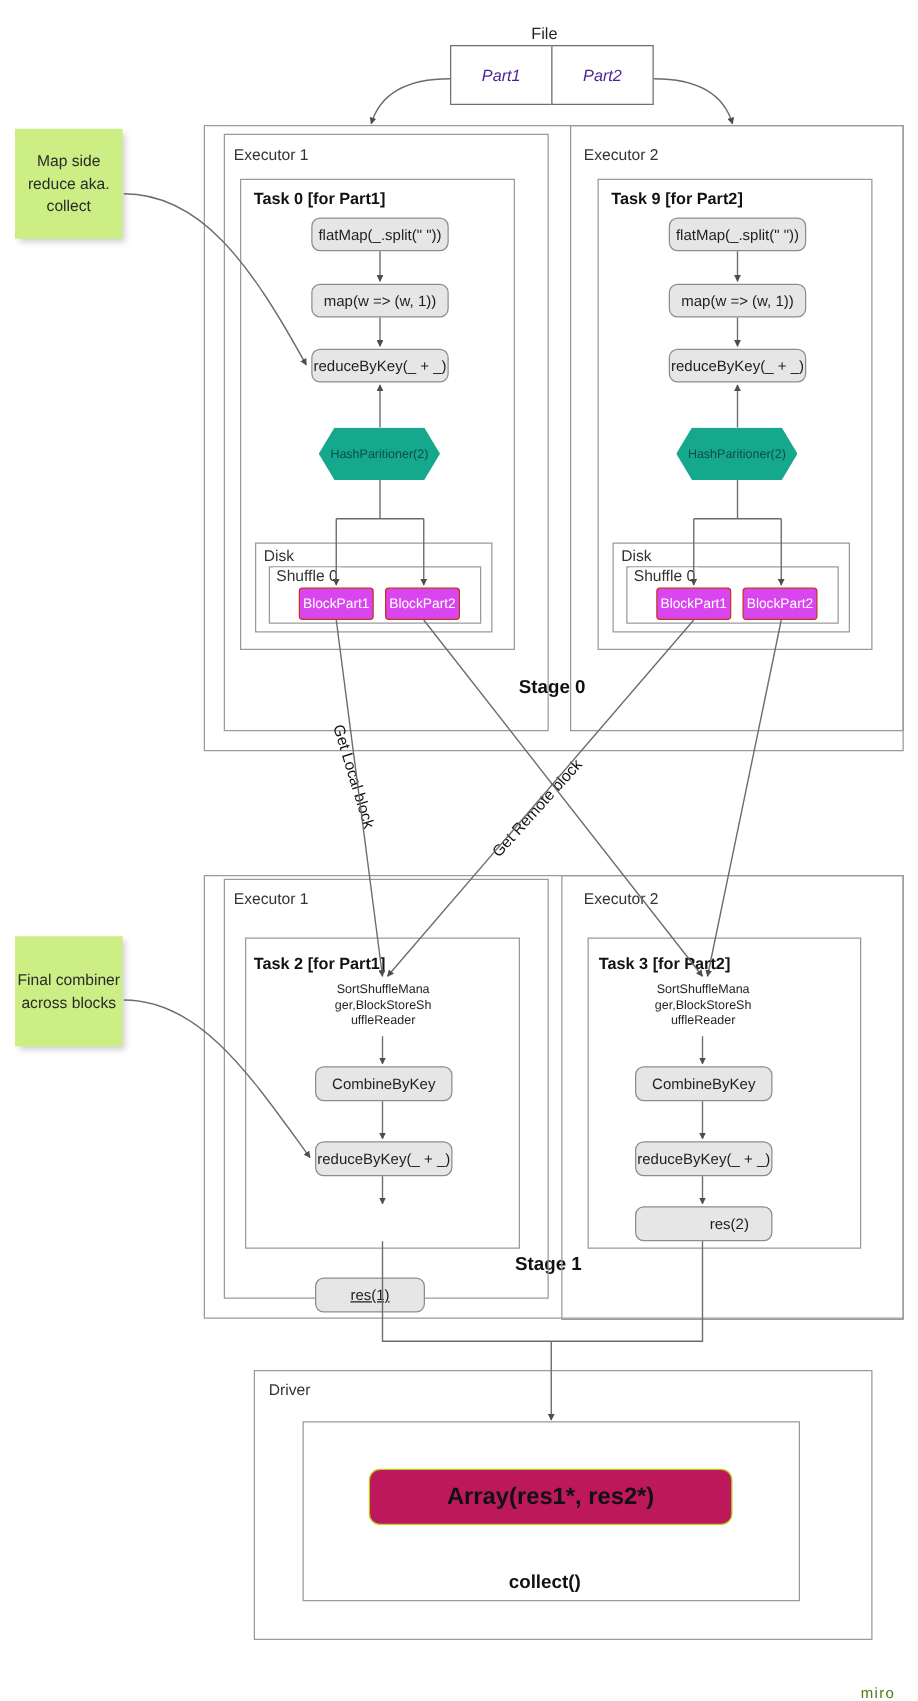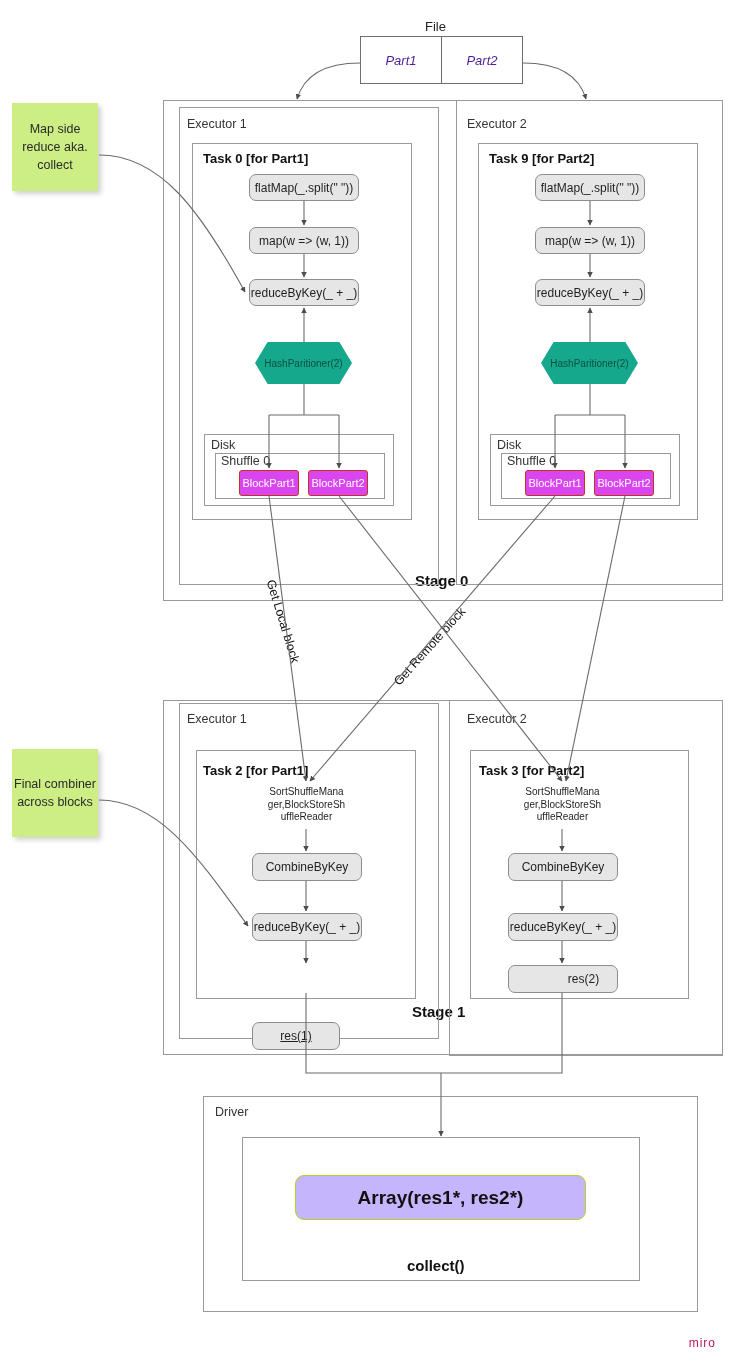--- a/index.html
+++ b/index.html
@@ -23,47 +23,47 @@
   .node.red{background:#d946ef;border:1px solid #c2341d;border-radius:3px;color:#fff;font-size:11px;}
   .node.hex{
     background:#15A88C;border:none;color:#0d4f43;font-size:10px;border-radius:0;
     clip-path:polygon(13% 0,87% 0,100% 50%,87% 100%,13% 100%,0 50%);
   }
   .node.oct{
     background:#fff;border:none;color:#1f1f1f;font-size:10px;border-radius:0;
     line-height:1.25;flex-direction:column;
   }
   .node.lime{
-    background:#c4b5fd;border:1px solid #b9d01f;border-radius:9px;
+    background:#be185d;border:1px solid #b9d01f;border-radius:9px;
     font-size:19px;font-weight:bold;color:#111;
   }
   .sticky{
     position:absolute;background:#CCEE84;
     display:flex;align-items:center;justify-content:center;
     text-align:center;font-size:12.5px;color:#2a2a2a;line-height:1.45;
     box-shadow:3px 3px 5px rgba(0,0,0,0.18);
   }
   .stage-label{position:absolute;font-size:15px;font-weight:bold;color:#111;}
   .collect-label{position:absolute;font-size:15px;font-weight:bold;color:#111;}
   .file-title{position:absolute;font-size:13px;color:#222;}
   .part-cell{position:absolute;box-sizing:border-box;border:1px solid #6e6e6e;background:#fff;
     display:flex;align-items:center;justify-content:center;font-size:13px;color:#4c1d95;font-style:italic;}
   .edge-label{position:absolute;font-size:12.5px;color:#111;white-space:nowrap;transform-origin:0 0;}
-  .watermark{position:absolute;right:18px;bottom:11px;font-size:12px;color:#be185d;letter-spacing:1px;}
+  .watermark{position:absolute;right:18px;bottom:0;font-size:12px;color:#4d7c0f;letter-spacing:1px;}
   svg.overlay{position:absolute;left:0;top:0;width:734px;height:1361px;pointer-events:none;}
 </style>
 </head>
 <body>
 
 <div class="file-title" style="left:425px;top:19px;">File</div>
 <div class="part-cell" style="left:360px;top:36px;width:82px;height:48px;">Part1</div>
 <div class="part-cell" style="left:441px;top:36px;width:82px;height:48px;">Part2</div>
 
 <div class="box" style="left:163px;top:100px;width:560px;height:501px;"></div>
-<div class="stage-label" style="left:415px;top:572px;">Stage 0</div>
+<div class="stage-label" style="left:415px;top:541px;">Stage 0</div>
 
 <div class="box" style="left:179px;top:107px;width:260px;height:478px;"></div>
 <div class="box-label" style="left:184px;top:117px;">Executor 1</div>
 <div class="box" style="left:192px;top:143px;width:220px;height:377px;"></div>
 <div class="task-title" style="left:203px;top:151px;">Task 0 [for Part1]</div>
 <div class="node" style="left:249px;top:174px;width:110px;height:27px;">flatMap(_.split(" "))</div>
 <div class="node" style="left:249px;top:227px;width:110px;height:27px;">map(w =&gt; (w, 1))</div>
 <div class="node" style="left:249px;top:279px;width:110px;height:27px;">reduceByKey(_ + _)</div>
 <div class="node hex" style="left:255px;top:342px;width:97px;height:42px;">HashParitioner(2)</div>
 <div class="box" style="left:204px;top:434px;width:190px;height:72px;"></div>

